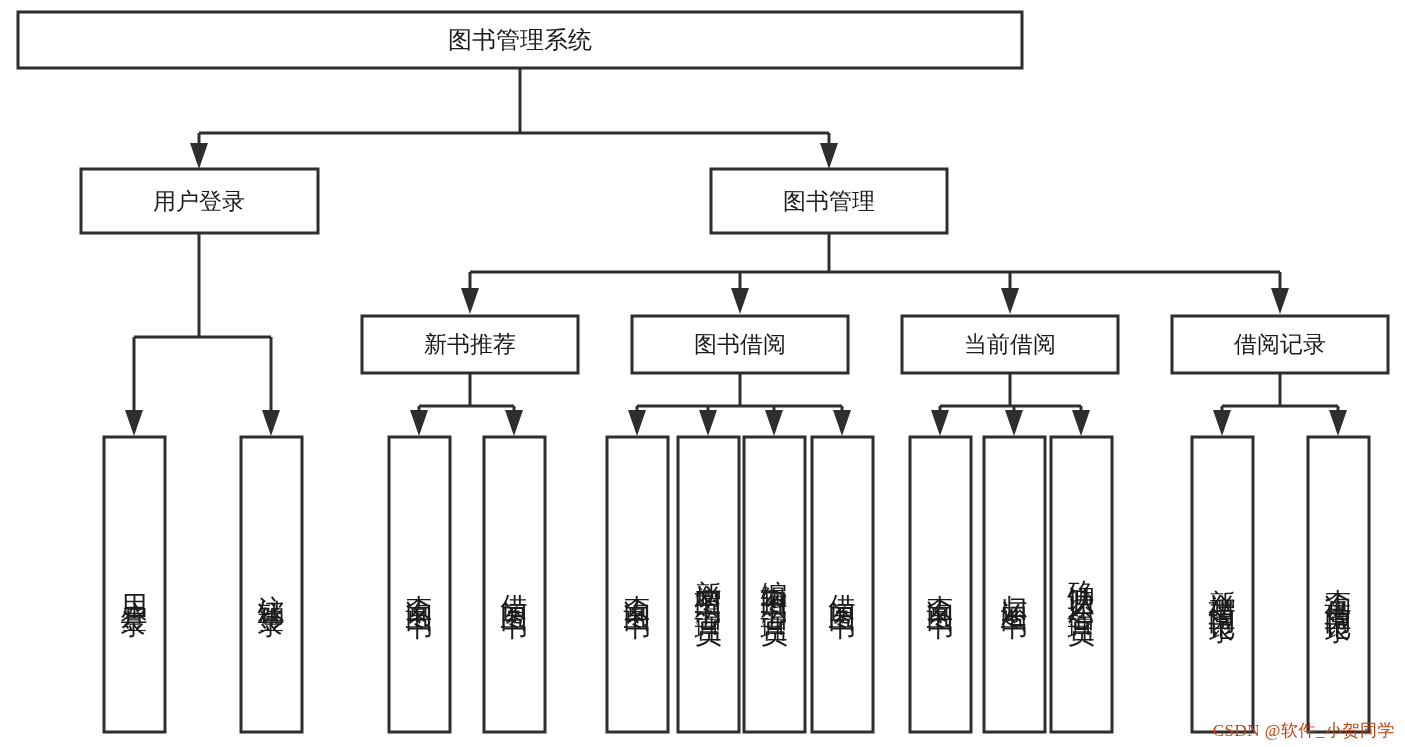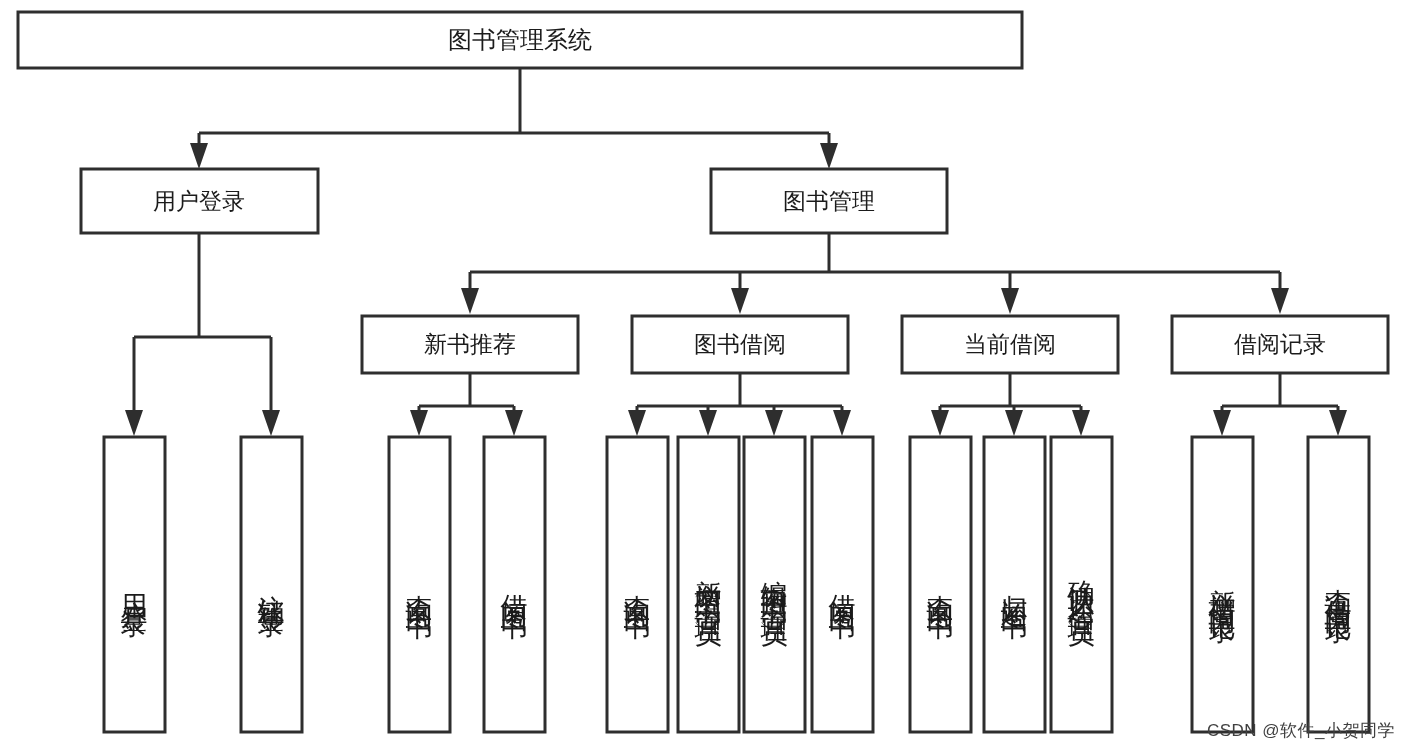--- a/index.html
+++ b/index.html
@@ -17,23 +17,23 @@
     fill:#1b1b1b;
     text-anchor:middle;
     dominant-baseline:middle;
   }
   .label-h{font-size:23px;}
   .label-root{font-size:24px;}
   .watermark{
     position:absolute;
     right:10px;
     bottom:5px;
-    font-family:Liberation Sans, sans-serif;
+    font-family:Liberation Serif, serif;
     font-size:17px;
-    color:#404040;
+    color:#c2410c;
     letter-spacing:0.5px;
     white-space:nowrap;
     pointer-events:none;
     text-align:center;
   }
 </style>
 </head>
 <body>
 
 <svg id="diagram" viewBox="0 0 1405 747" xmlns="http://www.w3.org/2000/svg">

